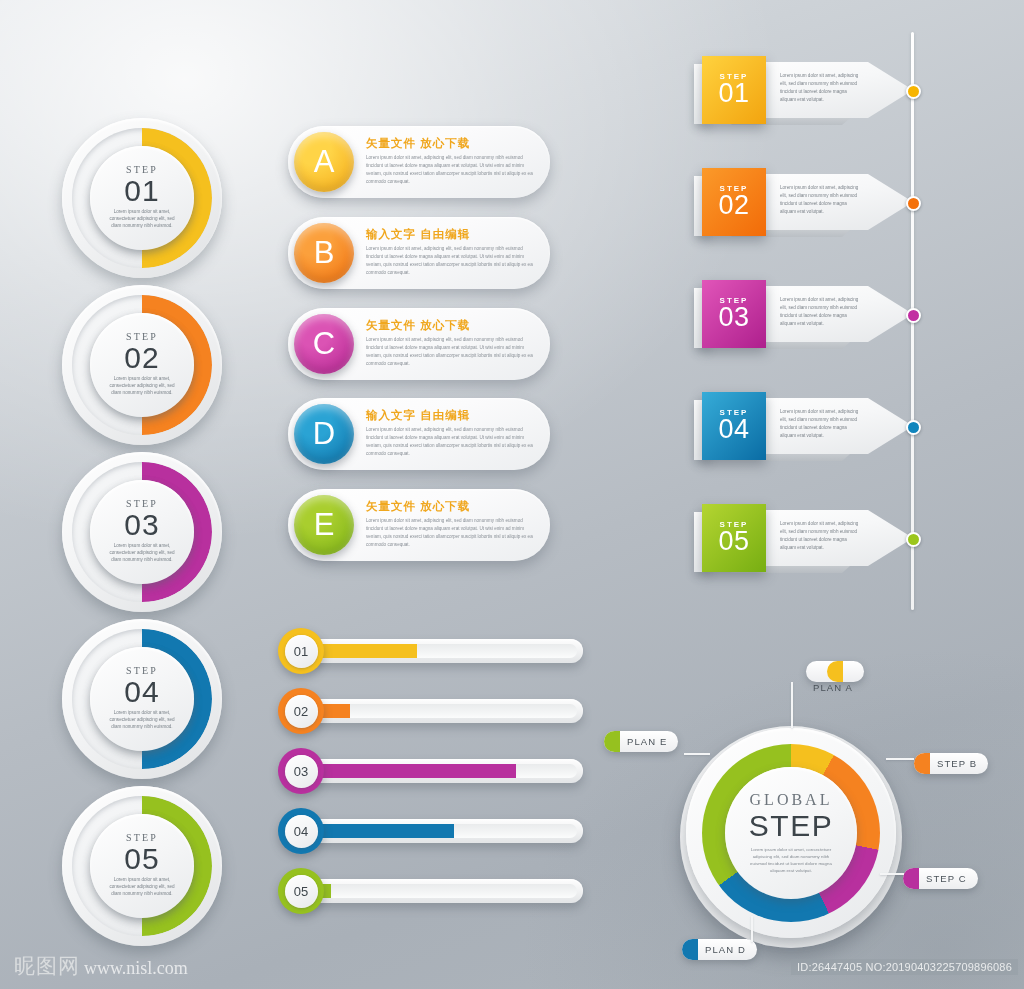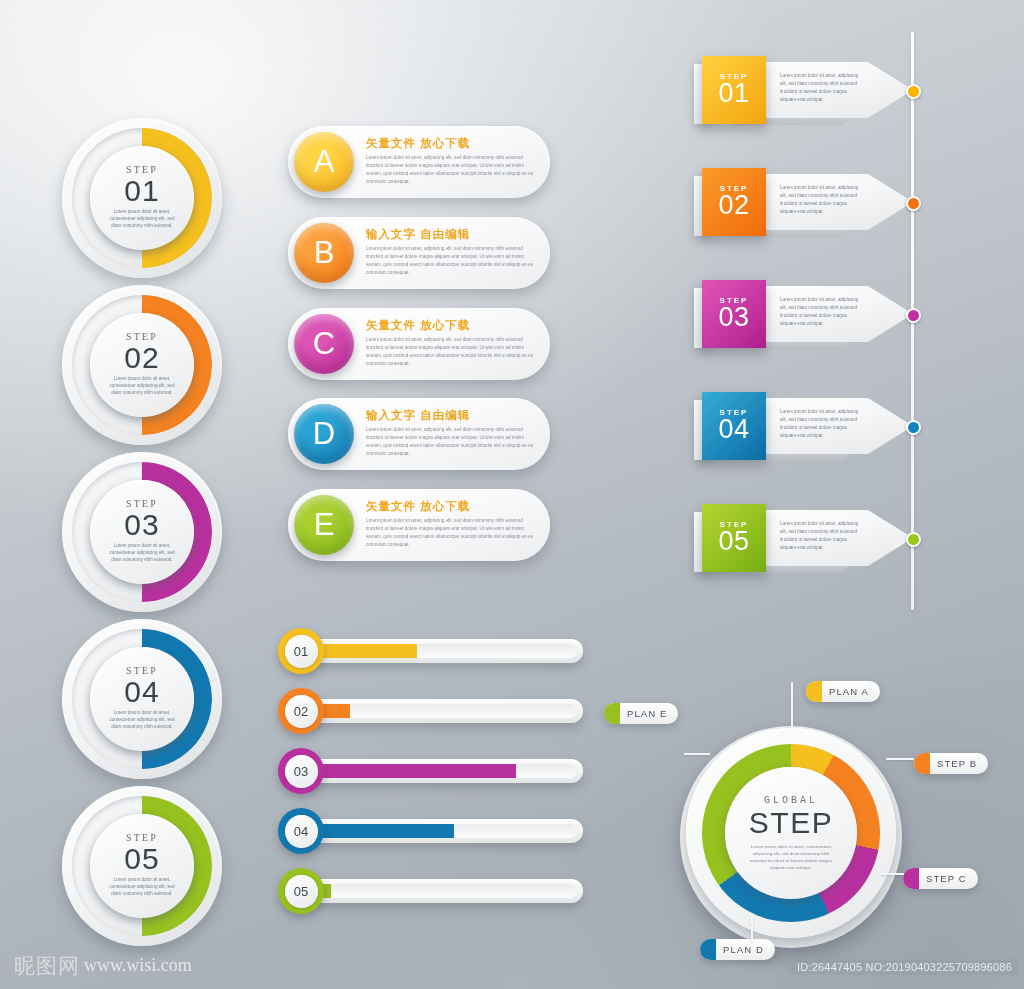--- a/index.html
+++ b/index.html
@@ -128,35 +128,35 @@
     background:linear-gradient(150deg,#ffffff 0%,#f5f6f7 48%,#e7e9eb 100%);
     box-shadow:0 5px 11px rgba(75,85,95,.30), inset 0 2px 3px rgba(255,255,255,.95);
   }
   .donut-pie{position:absolute;left:16px;top:16px;width:178px;height:178px;border-radius:50%;}
   .donut-hole{
     position:absolute;left:39px;top:39px;width:132px;height:132px;border-radius:50%;
     background:linear-gradient(150deg,#ffffff 0%,#f5f6f7 52%,#e9ebec 100%);
     box-shadow:0 4px 10px rgba(75,85,95,.34), inset 0 2px 3px rgba(255,255,255,.95);
     display:flex;flex-direction:column;align-items:center;justify-content:center;text-align:center;
   }
-  .donut-global{font-size:10px;letter-spacing:3px;color:#6d757c;font-family:Liberation Mono, monospace;}
+  .donut-global{font-size:16px;letter-spacing:3px;color:#6d757c;font-family:Liberation Serif, serif;}
   .donut-data{font-size:30px;letter-spacing:1.5px;color:#3c444a;line-height:1.12;}
   .donut-sub{font-size:4.4px;line-height:1.62;color:#858c93;width:92px;margin-top:3px;}
   .plan-tag{
     position:absolute;height:21px;border-radius:11px;
     background:linear-gradient(180deg,#ffffff,#edeef0);
     box-shadow:0 3px 7px rgba(75,85,95,.34);
     display:flex;align-items:center;
   }
   .plan-cap{width:16px;height:21px;border-radius:11px 0 0 11px;flex:none;}
   .plan-label{font-size:9.5px;letter-spacing:1.1px;color:#4a5259;padding:0 11px 0 7px;white-space:nowrap;}
   .leader{position:absolute;background:#f4f5f6;box-shadow:0 1px 2px rgba(80,90,100,.22);}
 
   
-  #wm{position:absolute;left:14px;bottom:12px;display:flex;align-items:flex-start;gap:4px;}
+  #wm{position:absolute;left:14px;bottom:12px;display:flex;align-items:flex-end;gap:4px;}
   #wm-cn{font-size:21px;color:#d9dcde;font-family:"DejaVu Sans",sans-serif;letter-spacing:1px;line-height:1;}
   #wm-url{font-size:18px;color:#e6e8ea;font-family:"Liberation Serif",serif;line-height:1;}
   #id-tag{
     position:absolute;right:6px;bottom:14px;font-size:11px;color:#e9ebec;
     background:rgba(150,158,166,.55);padding:2px 6px;letter-spacing:.2px;
     font-family:"Liberation Sans",sans-serif;
   }
 </style>
 </head>
 <body>
@@ -385,50 +385,50 @@
     <div class="donut-base"></div>
     <div class="donut-rim"></div>
     <div class="donut-pie" id="donut-pie" style="background: conic-gradient(rgb(245, 192, 30) 0deg, rgb(245, 192, 30) 28.8deg, rgb(245, 130, 32) 28.8deg, rgb(245, 130, 32) 100.8deg, rgb(184, 48, 158) 100.8deg, rgb(184, 48, 158) 154.8deg, rgb(18, 120, 176) 154.8deg, rgb(18, 120, 176) 234deg, rgb(150, 193, 31) 234deg, rgb(150, 193, 31) 360deg);"></div>
     <div class="donut-hole">
       <div class="donut-global nosel">GLOBAL</div>
       <div class="donut-data nosel">STEP</div>
       <div class="donut-sub nosel">Lorem ipsum dolor sit amet, consectetuer adipiscing elit, sed diam nonummy nibh euismod tincidunt ut laoreet dolore magna aliquam erat volutpat.</div>
     </div>
   </div>
   <div id="plans">
-      <div class="plan-tag" style="left: 806px; top: 681px;">
+      <div class="plan-tag" style="left: 806px; top: 661px; flex-direction: column;">
         <span class="plan-cap" style="background:#F5C01E"></span>
         <span class="plan-label nosel">PLAN A</span>
       </div>
       <div class="leader" style="left: 791px; top: 682px; width: 2px; height: 46px;"></div>
       <div class="plan-tag" style="left: 914px; top: 753px;">
         <span class="plan-cap" style="background:#F58220"></span>
         <span class="plan-label nosel">STEP B</span>
       </div>
       <div class="leader" style="left: 886px; top: 758px; width: 28px; height: 2px;"></div>
       <div class="plan-tag" style="left: 903px; top: 868px;">
         <span class="plan-cap" style="background:#B8309E"></span>
         <span class="plan-label nosel">STEP C</span>
       </div>
       <div class="leader" style="left: 880px; top: 873px; width: 24px; height: 2px;"></div>
-      <div class="plan-tag" style="left: 700px; top: 939px; text-align: center;">
+      <div class="plan-tag" style="left: 682px; top: 939px; text-align: center;">
         <span class="plan-cap" style="background:#1278B0"></span>
         <span class="plan-label nosel">PLAN D</span>
       </div>
       <div class="leader" style="left: 751px; top: 916px; width: 2px; height: 26px;"></div>
-      <div class="plan-tag" style="left: 604px; top: 703px;">
+      <div class="plan-tag" style="left: 604px; top: 731px;">
         <span class="plan-cap" style="background:#96C11F"></span>
         <span class="plan-label nosel">PLAN E</span>
       </div>
       <div class="leader" style="left: 684px; top: 753px; width: 26px; height: 2px;"></div>
     </div>
 
   <div id="wm">
     <span id="wm-cn">昵图网</span>
-    <span id="wm-url">www.wisi.com</span>
+    <span id="wm-url">www.nisl.com</span>
   </div>
   <div id="id-tag">ID:26447405 NO:20190403225709896086</div>
 
 <div class="tl-dot" style="left: 906px; top: 84px; background: rgb(247, 181, 0);"></div>
     <div class="tl-dot" style="left: 906px; top: 196px; background: rgb(244, 112, 10);"></div>
     <div class="tl-dot" style="left: 906px; top: 308px; background: rgb(194, 46, 162);"></div>
     <div class="tl-dot" style="left: 906px; top: 420px; background: rgb(16, 133, 189);"></div>
     <div class="tl-dot" style="left: 906px; top: 532px; background: rgb(155, 198, 28);"></div>
   </div>
 

